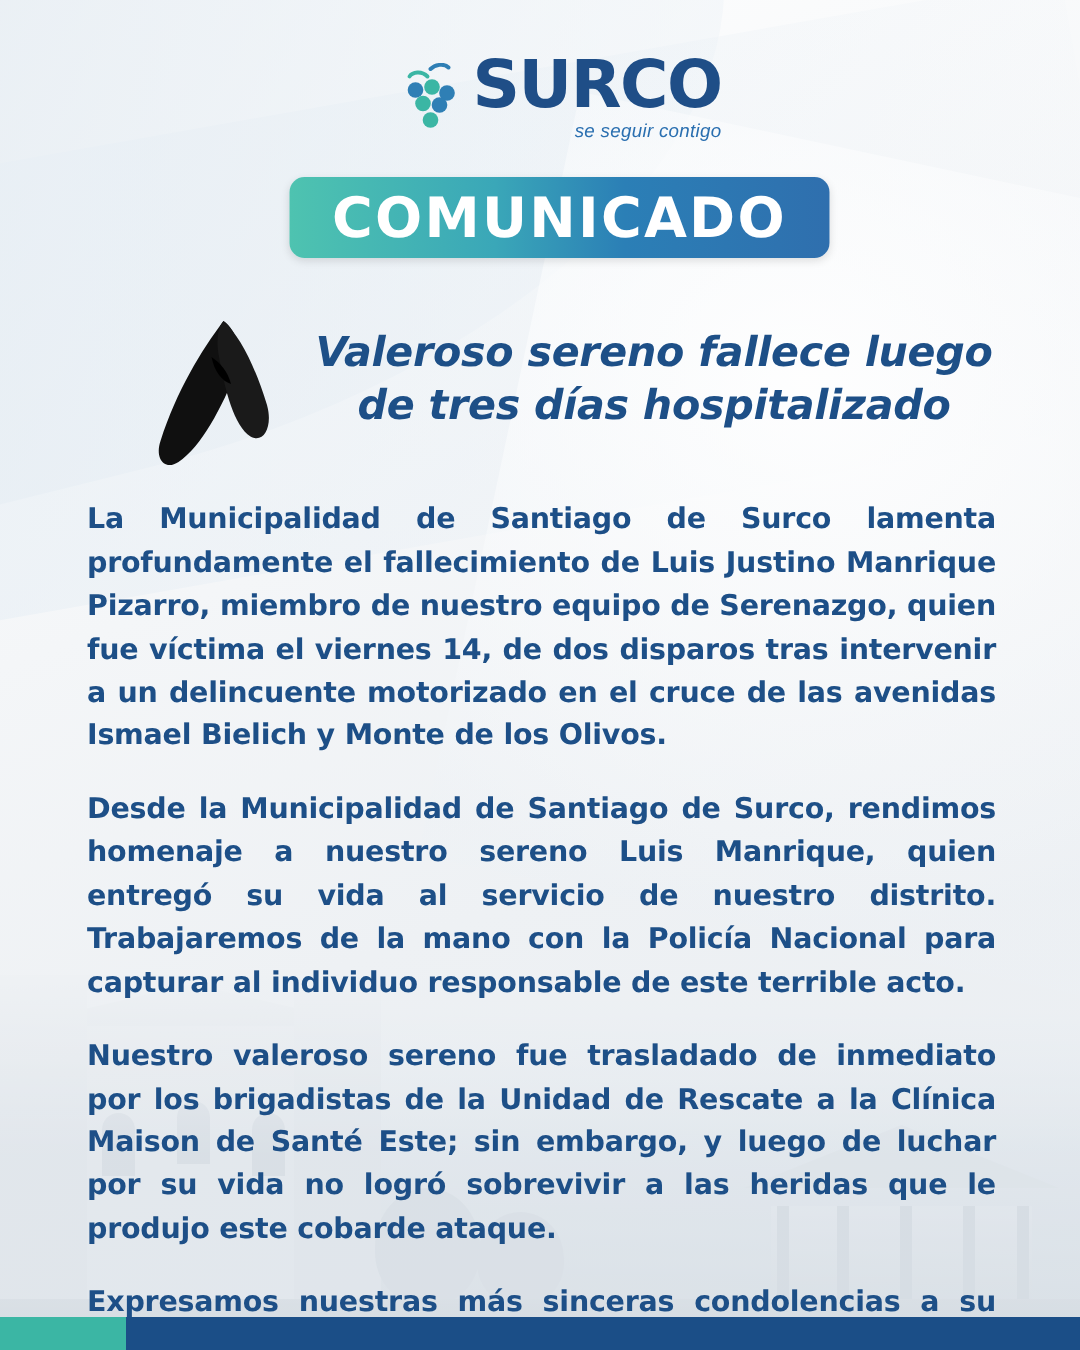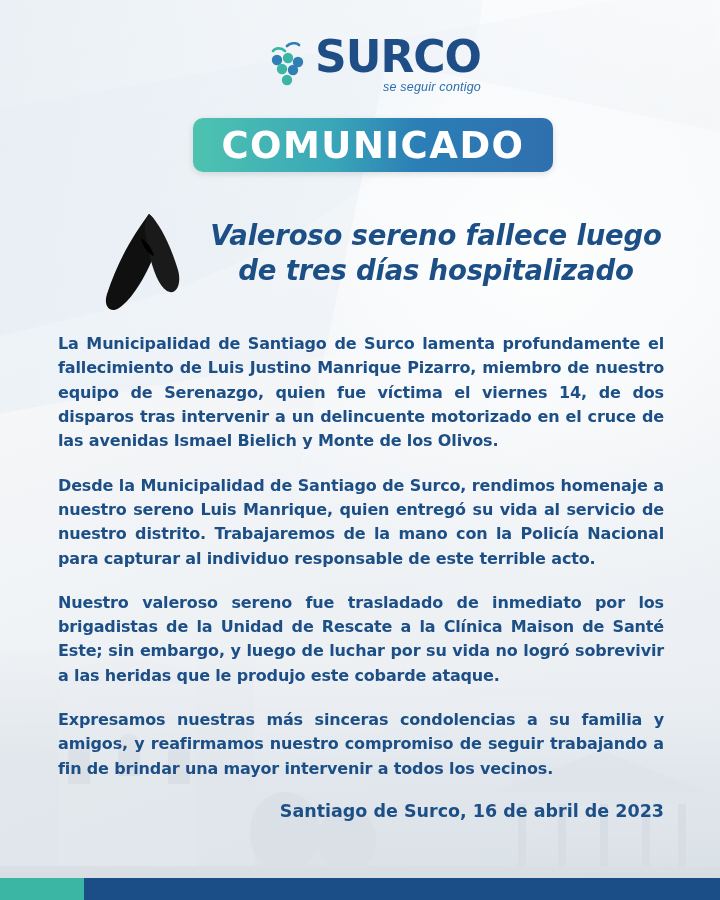--- a/index.html
+++ b/index.html
@@ -230,21 +230,21 @@
   
   .body-wrap {
     position: absolute;
     top: 332px;
     left: 58px;
     width: 606px;
     z-index: 10;
   }
   .para {
     color: #1d4f87;
-    font-size: 16px;
+    font-size: 19px;
     line-height: 1.52;
     text-align: justify;
     margin: 0 0 20px 0;
     font-weight: 600;
     letter-spacing: -0.15px;
     font-family: "DejaVu Sans", sans-serif;
   }
   .signature {
     color: #1d4f87;
     font-size: 17.5px;

